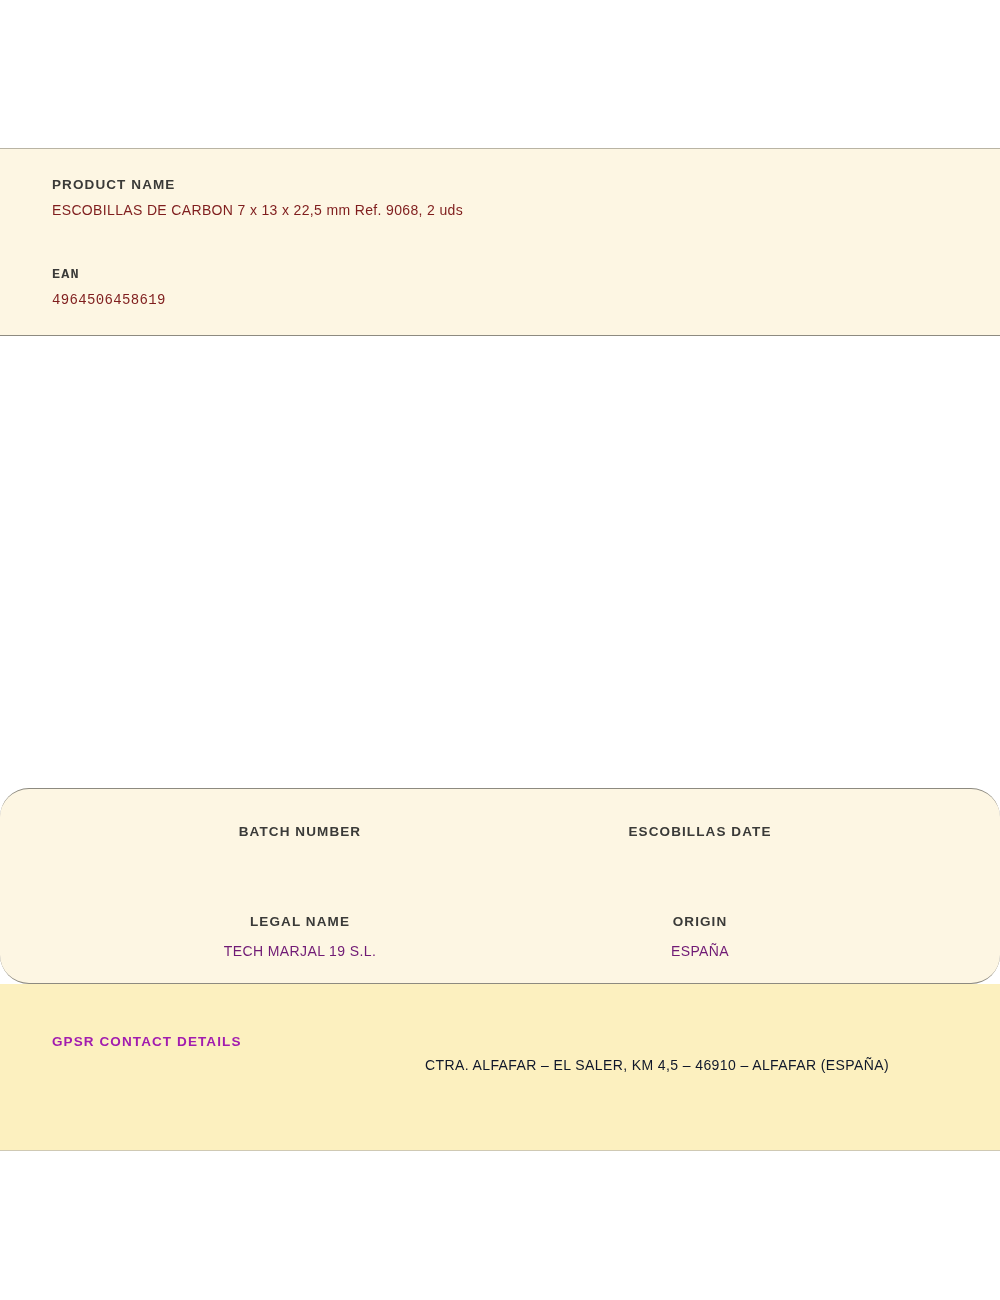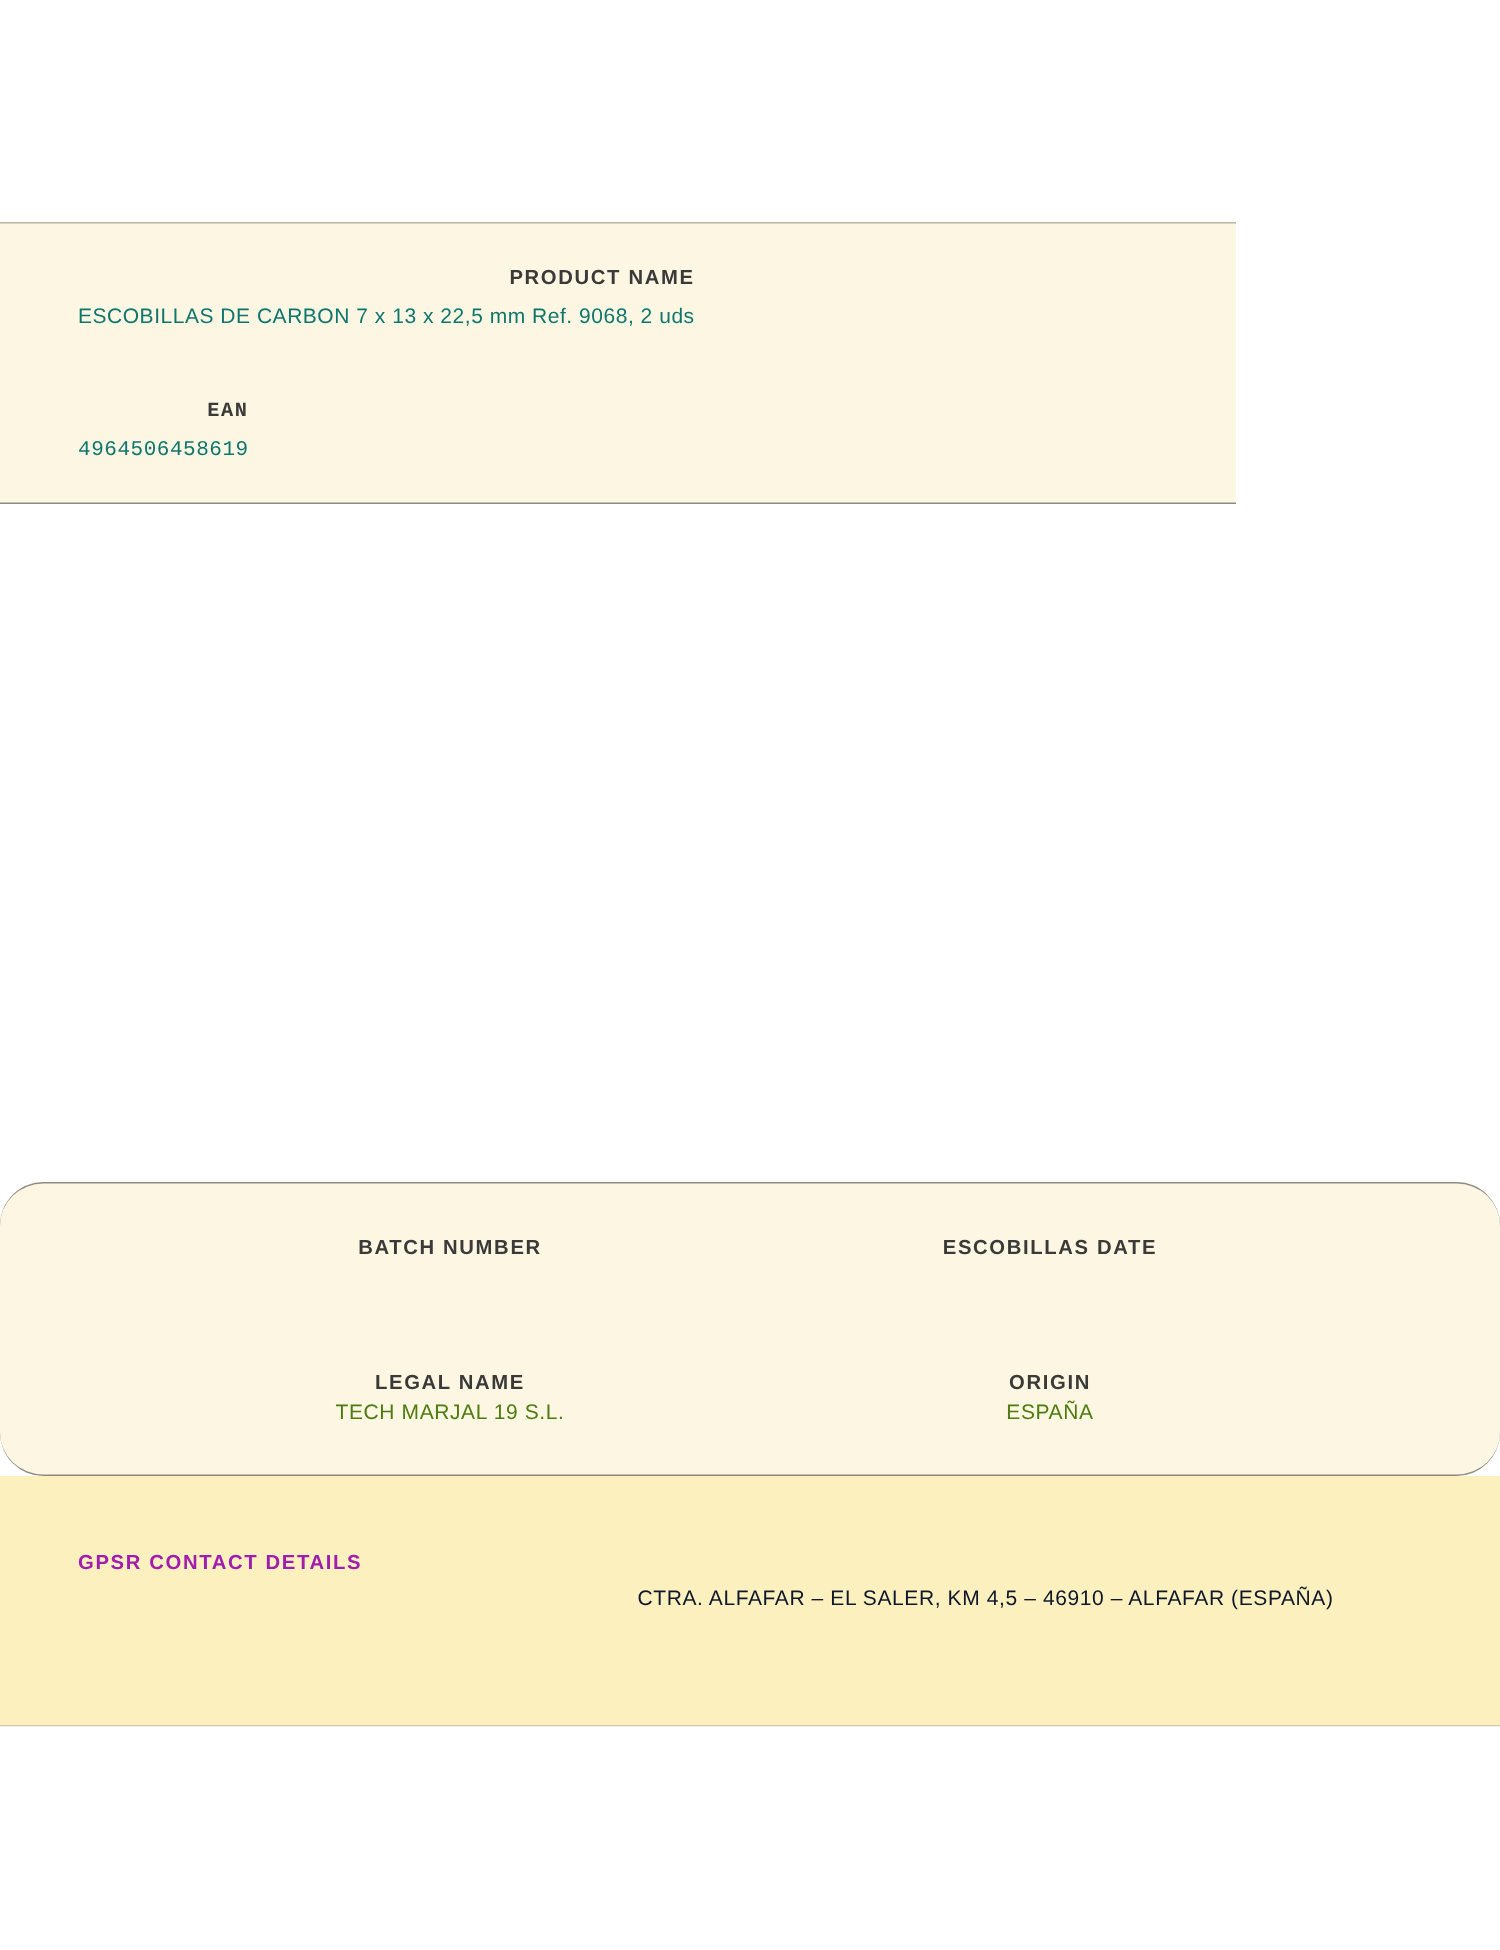--- a/index.html
+++ b/index.html
@@ -22,44 +22,43 @@
     top: 0;
     width: 1000px;
     height: 1300px;
   }
 
   
   .block-top {
     position: absolute;
     left: 0;
     top: 148px;
-    width: 824px;
+    width: 1000px;
     height: 188px;
     background: #fdf6e3;
     border-top: 1px solid #b9b4a4;
     border-bottom: 1px solid #8d8a80;
     box-sizing: border-box;
-    text-align: right;
   }
   .field {
     position: absolute;
     left: 52px;
   }
   .field-label {
     font-size: 13.5px;
     font-weight: bold;
     letter-spacing: 1.1px;
     color: #3a3a38;
     margin: 0 0 10px 0;
     white-space: nowrap;
   }
   .field-value {
     font-size: 14px;
     letter-spacing: 0.35px;
-    color: #0f766e;
+    color: #7f1d1d;
     white-space: nowrap;
   }
   .field-product { top: 28px; }
   .field-ean { top: 118px; font-family: Liberation Mono, monospace; }
 
   
   .block-middle {
     position: absolute;
     left: 0;
     top: 336px;
@@ -88,22 +87,22 @@
   .grid-label {
     font-size: 13.5px;
     font-weight: bold;
     letter-spacing: 1.1px;
     color: #3a3a38;
     white-space: nowrap;
   }
   .grid-value {
     font-size: 14px;
     letter-spacing: 0.4px;
-    color: #4d7c0f;
-    margin-top: 4px;
+    color: #701a75;
+    margin-top: 14px;
     white-space: nowrap;
     min-height: 16px;
   }
   .cell-batch   { left: 150px; top: 35px; width: 300px; }
   .cell-expiry  { left: 550px; top: 35px; width: 300px; }
   .cell-legal   { left: 150px; top: 125px; width: 300px; }
   .cell-origin  { left: 550px; top: 125px; width: 300px; }
 
   
   .block-gpsr {

